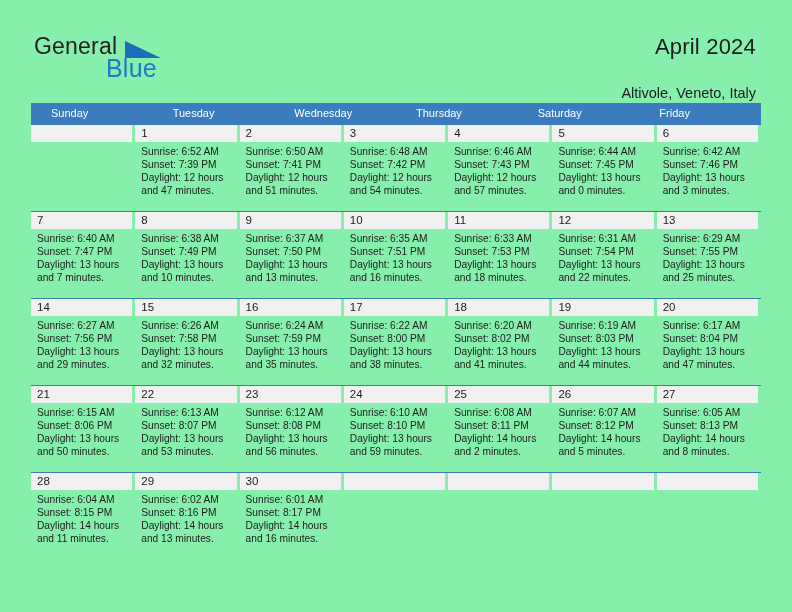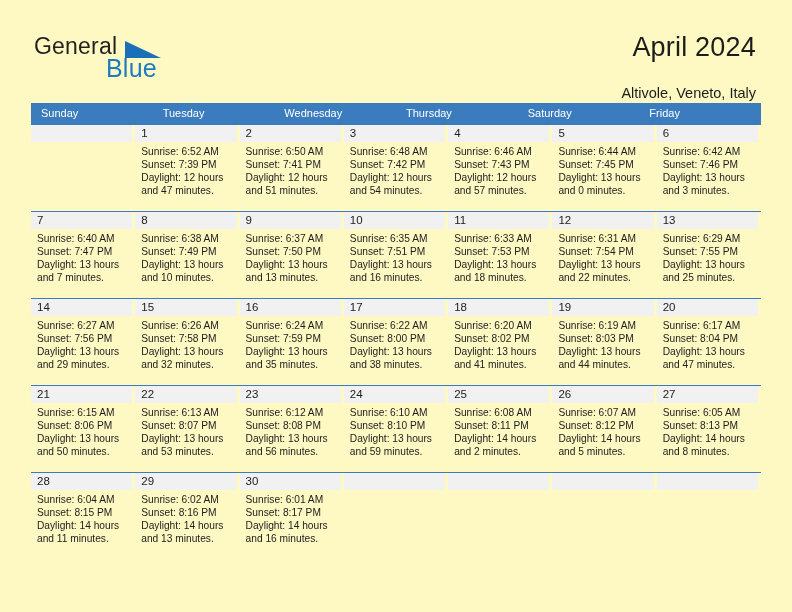--- a/index.html
+++ b/index.html
@@ -8,21 +8,21 @@
     width: 792px;
     height: 612px;
     background: #ffffff;
     font-family: "Liberation Sans", sans-serif;
   }
 
   .page {
     position: relative;
     width: 792px;
     height: 612px;
-    background: #fef9c3;
+    background: #86efac;
   }
 
   
   .header {
     position: absolute;
     left: 0; top: 0;
     width: 792px;
     height: 100px;
   }
 
@@ -58,21 +58,21 @@
     border-left: 36px solid #1a70b8;
   }
 
   .title-block {
     position: absolute;
     right: 36px;
     top: 30px;
     text-align: right;
   }
   .cal-title {
-    font-size: 27px;
+    font-size: 22px;
     color: #1c1c1c;
     font-weight: normal;
     line-height: 34px;
     letter-spacing: 0.2px;
   }
   .cal-subtitle {
     font-size: 14.5px;
     color: #1c1c1c;
     line-height: 22px;
     margin-top: 18px;
@@ -90,21 +90,21 @@
     display: flex;
     width: 730px;
     height: 21px;
     background: #3a7cbe;
   }
   .dow {
     flex: 1 1 0;
     color: #ffffff;
     font-size: 11px;
     line-height: 21px;
-    padding-left: 10px;
+    padding-left: 20px;
     white-space: nowrap;
     overflow: hidden;
   }
 
   .week {
     display: flex;
     width: 730px;
     border-top: 1.4px solid #3a7cbe;
     margin-top: 5px;
   }

